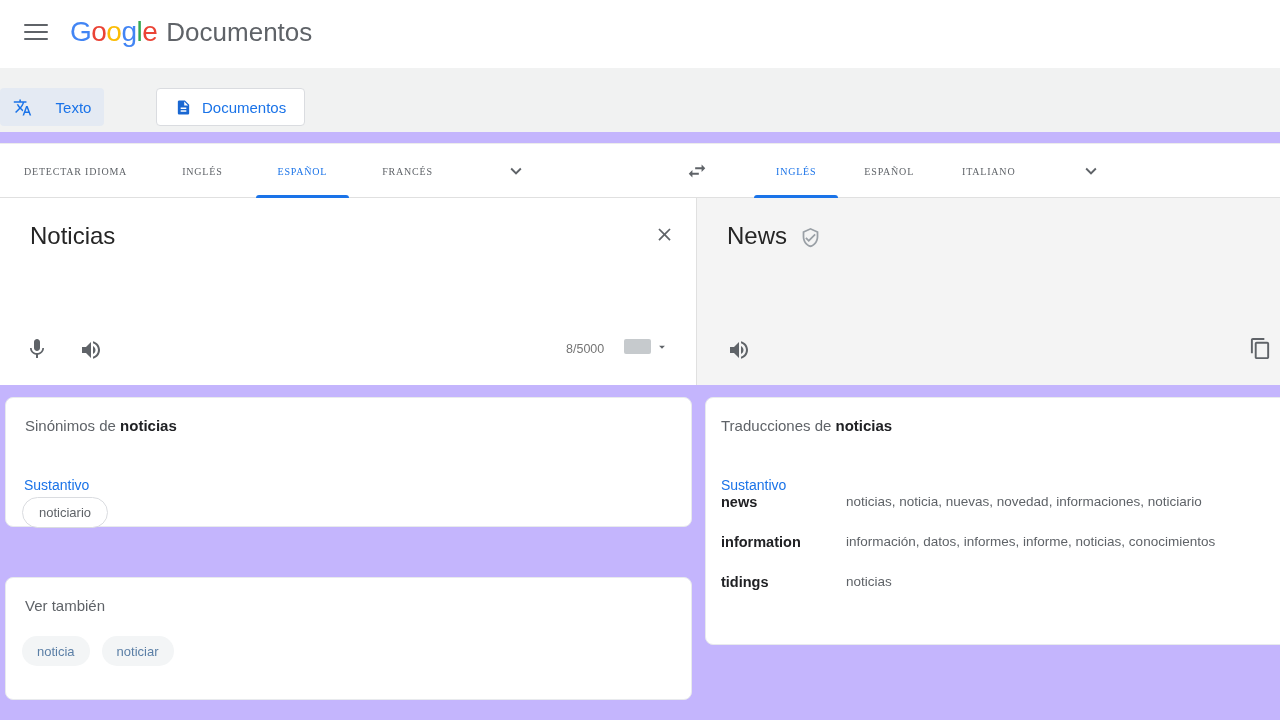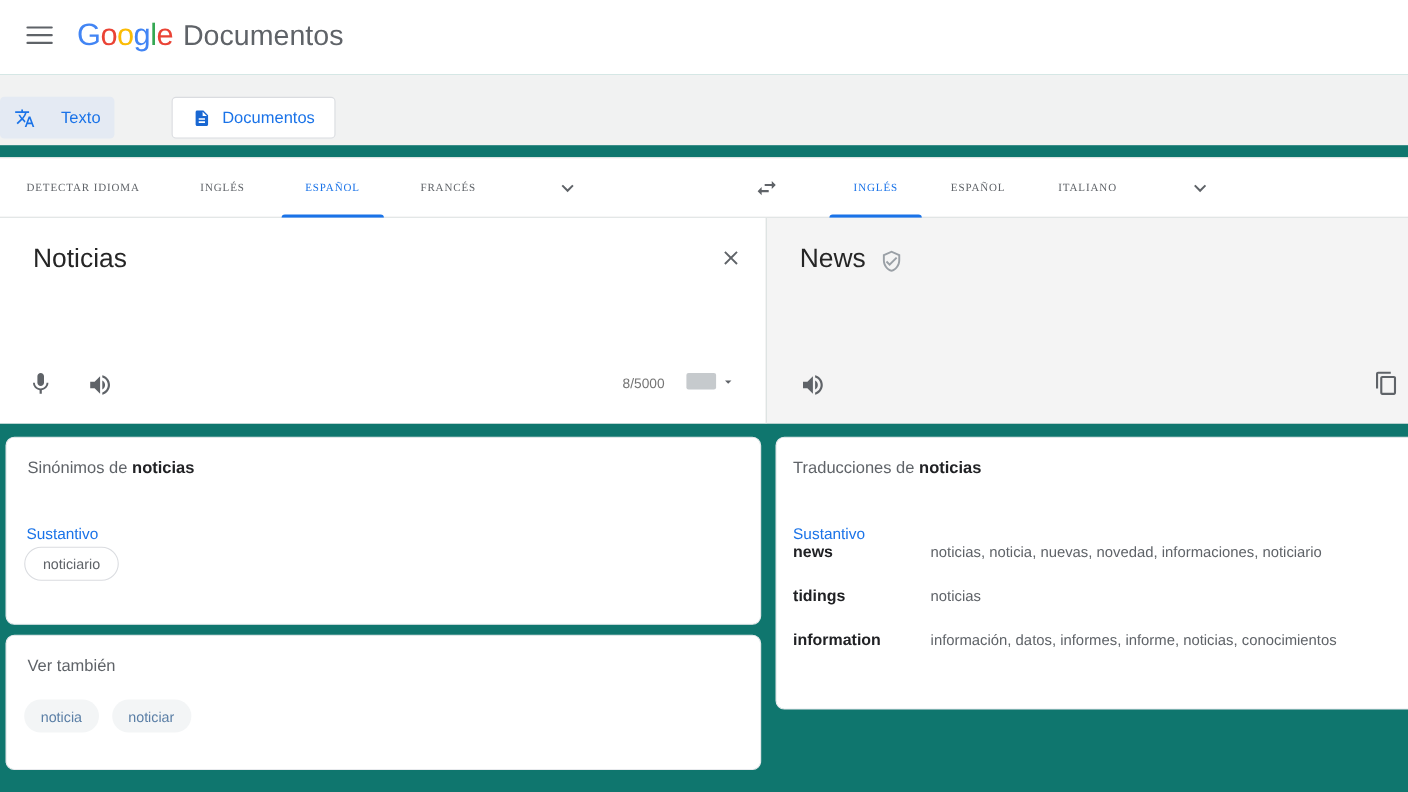--- a/index.html
+++ b/index.html
@@ -1,18 +1,18 @@
 <!DOCTYPE html>
 <html><head>
 <meta charset="utf-8">
 <style>
   * { margin:0; padding:0; box-sizing:border-box; }
   html,body { background:#fff; }
   body { font-family:"Liberation Sans", sans-serif; color:#202124; }
-  .app { position:relative; width:1280px; height:720px; background:#0f766e; overflow:hidden; }
+  .app { position:relative; width:1280px; height:720px; background:#c4b5fd; overflow:hidden; }
 
   
   .header { position:absolute; left:0; top:0; width:1280px; height:68px; background:#fff; display:flex; align-items:center; }
   .menu-btn { position:absolute; left:24px; top:20px; width:28px; height:24px; display:flex; flex-direction:column; justify-content:center; gap:5px; background:none; border:none; cursor:pointer; }
   .menu-btn span { display:block; width:24px; height:2px; background:#5f6368; border-radius:1px; }
   .logo { position:absolute; left:70px; top:16px; display:flex; align-items:baseline; }
   .logo-word { font-size:28px; font-weight:500; letter-spacing:-0.5px; }
   .logo-word span:nth-child(1){color:#4285F4;}
   .logo-word span:nth-child(2){color:#EA4335;}
   .logo-word span:nth-child(3){color:#FBBC05;}
@@ -51,21 +51,21 @@
   .kbd-rect { width:27px; height:15px; background:#c6cacd; border-radius:2px; }
   .kbd-caret { color:#5f6368; display:flex; }
   .dst-text-row { position:absolute; left:30px; top:24px; display:flex; align-items:center; gap:13px; }
   .dst-text { font-size:24px; color:#252525; }
   .verified-icon { color:#9aa0a6; display:flex; margin-top:3px; }
   .dst-speaker { position:absolute; left:30px; top:140px; }
   .copy-btn { position:absolute; left:552px; top:139px; }
 
   
   .card { position:absolute; background:#fff; border:1px solid #e8eaed; border-radius:8px; }
-  .card-synonyms { left:5px; top:397px; width:687px; height:171px;padding-left:40px; }
+  .card-synonyms { left:5px; top:397px; width:687px; height:130px;padding-left:40px; }
   .card-seealso { left:5px; top:577px; width:687px; height:123px; }
   .card-trans { left:705px; top:397px; width:584px; height:248px; }
   .card-title { position:absolute; left:19px; top:19px; font-size:15px; color:#5f6368; }
   .card-trans .card-title { left:15px; }
   .title-word { color:#202124; font-weight:600; }
   .pos-label { position:absolute; left:18px; top:66px; font-size:14px; font-weight:500; color:#1a73e8;margin-top:13px; }
   .card-trans .pos-label { left:15px; }
   .chip-row { position:absolute; left:16px; display:flex; gap:12px; }
   .card-synonyms .chip-row { top:99px; }
   .card-seealso .chip-row { top:58px; }
@@ -219,23 +219,23 @@
       <span>Traducciones de</span>
       <span class="title-word">noticias</span>
     </div>
     <div class="pos-label">Sustantivo</div>
     <div class="trans-rows">
       <div class="trow">
         <div class="trow-word">news</div>
         <div class="trow-values">noticias, noticia, nuevas, novedad, informaciones, noticiario</div>
       </div>
       <div class="trow">
+        <div class="trow-word">information</div>
+        <div class="trow-values">información, datos, informes, informe, noticias, conocimientos</div>
+      </div>
+      <div class="trow">
         <div class="trow-word">tidings</div>
         <div class="trow-values">noticias</div>
       </div>
-      <div class="trow">
-        <div class="trow-word">information</div>
-        <div class="trow-values">información, datos, informes, informe, noticias, conocimientos</div>
-      </div>
     </div>
   </div>
 
 </div>
 
 </body></html>

